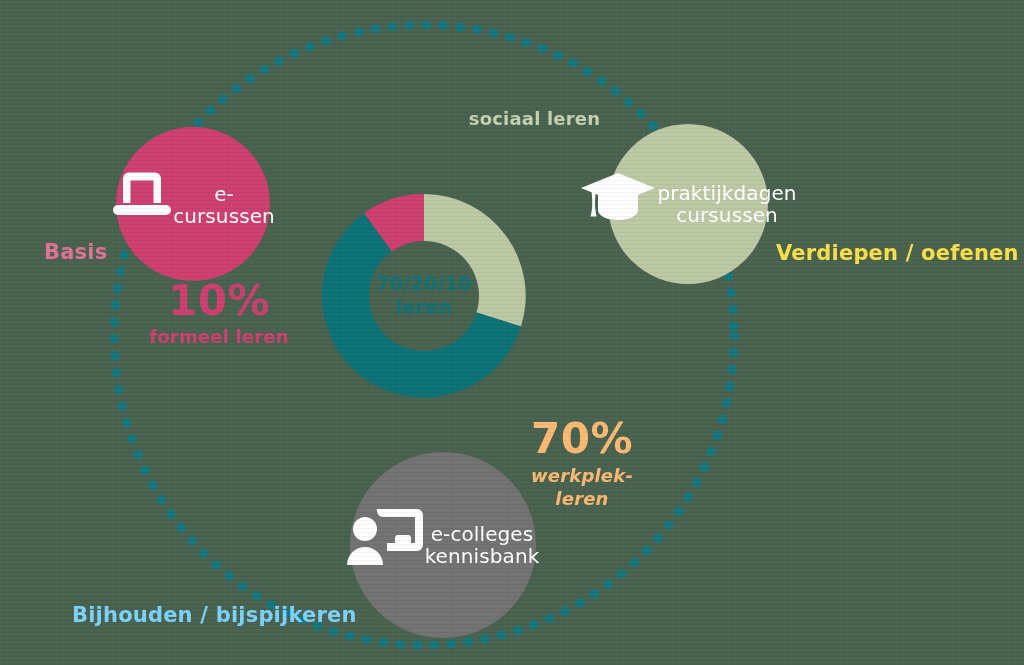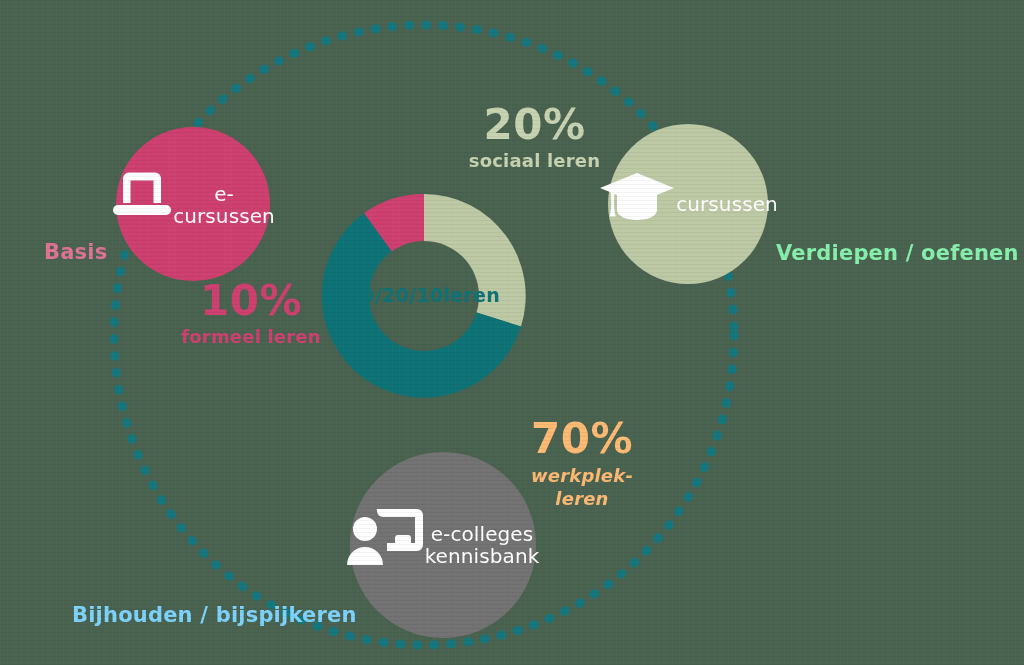--- a/index.html
+++ b/index.html
@@ -84,21 +84,21 @@
   #donut {
     position: absolute;
     left: 314px; top: 186px;
     width: 220px; height: 220px;
   }
   #donut-center-text {
     position: absolute;
     left: 0; top: 0;
     width: 220px; height: 220px;
     display: flex;
-    flex-direction: row;
+    flex-direction: column;
     align-items: center;
     justify-content: center;
     color: #0e7377;
     font-size: 19px;
     line-height: 1.25;
     font-weight: 700;
     letter-spacing: .3px;
   }
 
   
@@ -109,35 +109,35 @@
     line-height: 1;
     letter-spacing: .5px;
   }
   .callout .sub {
     font-size: 18px;
     font-weight: 700;
     line-height: 1.15;
     margin-top: 5px;
     letter-spacing: .2px;
   }
-  #callout-10 { left: 166px; top: 280px; width: 170px; color: #ce4070; }
+  #callout-10 { left: 134px; top: 280px; width: 170px; color: #ce4070; }
   #callout-20 { left: 452px; top: 104px; width: 165px; color: #c7d2b1; }
   #callout-70 { left: 512px; top: 418px; width: 140px; color: #fdba74; }
   #callout-70 .sub { line-height: 1.25; font-style: italic; }
 
   
   .stage-label {
     position: absolute;
     font-size: 21px;
     font-weight: 700;
     letter-spacing: .2px;
     white-space: nowrap;
   }
   #label-basis      { left: 44px;  top: 240px; color: #e07396; }
-  #label-verdiepen  { left: 776px; top: 241px; color: #86efac; }
+  #label-verdiepen  { left: 776px; top: 241px; color: #fde047; }
   #label-bijhouden  { left: 72px;  top: 603px; color: #7dd3fc; }
 </style>
 </head>
 <body>
 
 <div id="stage">
 
   <div id="ring-layer">
     <svg width="1024" height="665" viewBox="0 0 1024 665" aria-hidden="true">
       <circle cx="424" cy="335" r="310" fill="none" stroke="#17777e" stroke-width="9" stroke-linecap="round" stroke-dasharray="1 16"></circle>
@@ -177,20 +177,21 @@
 
     <div class="bubble" id="bubble-praktijkdagen">
       <span class="glyph">
         <svg width="78" height="56" viewBox="0 0 78 56" aria-hidden="true">
           <path d="M39 2 L76 17 L39 32 L2 17 Z" fill="#ffffff"></path>
           <path d="M19 23 L39 31 L59 23 v16 c0 6 -9 10 -20 10 s-20 -4 -20 -10 Z" fill="#ffffff"></path>
           <path d="M12.5 19.5 c0 0 1.2 10 0.6 17 c-0.4 4.6 -1.6 9 -1.6 9 l6.2 0 c0 0 -1.1 -4.4 -1.5 -9 c-0.6 -7 0.6 -15.4 0.6 -15.4 Z" fill="#ffffff"></path>
         </svg>
       </span>
       <div class="cap">
+        <div>praktijkdagen</div>
         <div>cursussen</div>
       </div>
     </div>
 
     <div class="bubble" id="bubble-ecolleges">
       <span class="glyph">
         <svg width="78" height="62" viewBox="0 0 78 62" aria-hidden="true">
           <path d="M30 2 h40 a6 6 0 0 1 6 6 v30 a6 6 0 0 1 -6 6 h-30 v-8 h28 V10 h-32 a6 6 0 0 1 -6 -6 a2 2 0 0 1 0 -2 Z" fill="#ffffff"></path>
           <rect x="48" y="28" width="16" height="10" rx="3" fill="#ffffff"></rect>
           <circle cx="18" cy="22" r="12" fill="#ffffff"></circle>
@@ -204,21 +205,20 @@
     </div>
 
     <div class="callout" id="callout-10">
       <div class="pct">10%</div>
       <div class="sub">
         <span>formeel leren</span>
       </div>
     </div>
 
     <div class="callout" id="callout-20">
-      <div class="pct">20%</div>
       <div class="sub">
         <span>sociaal leren</span>
       </div>
     </div>
 
     <div class="callout" id="callout-70">
       <div class="pct">70%</div>
       <div class="sub">
         <div>werkplek-</div>
         <div>leren</div>

